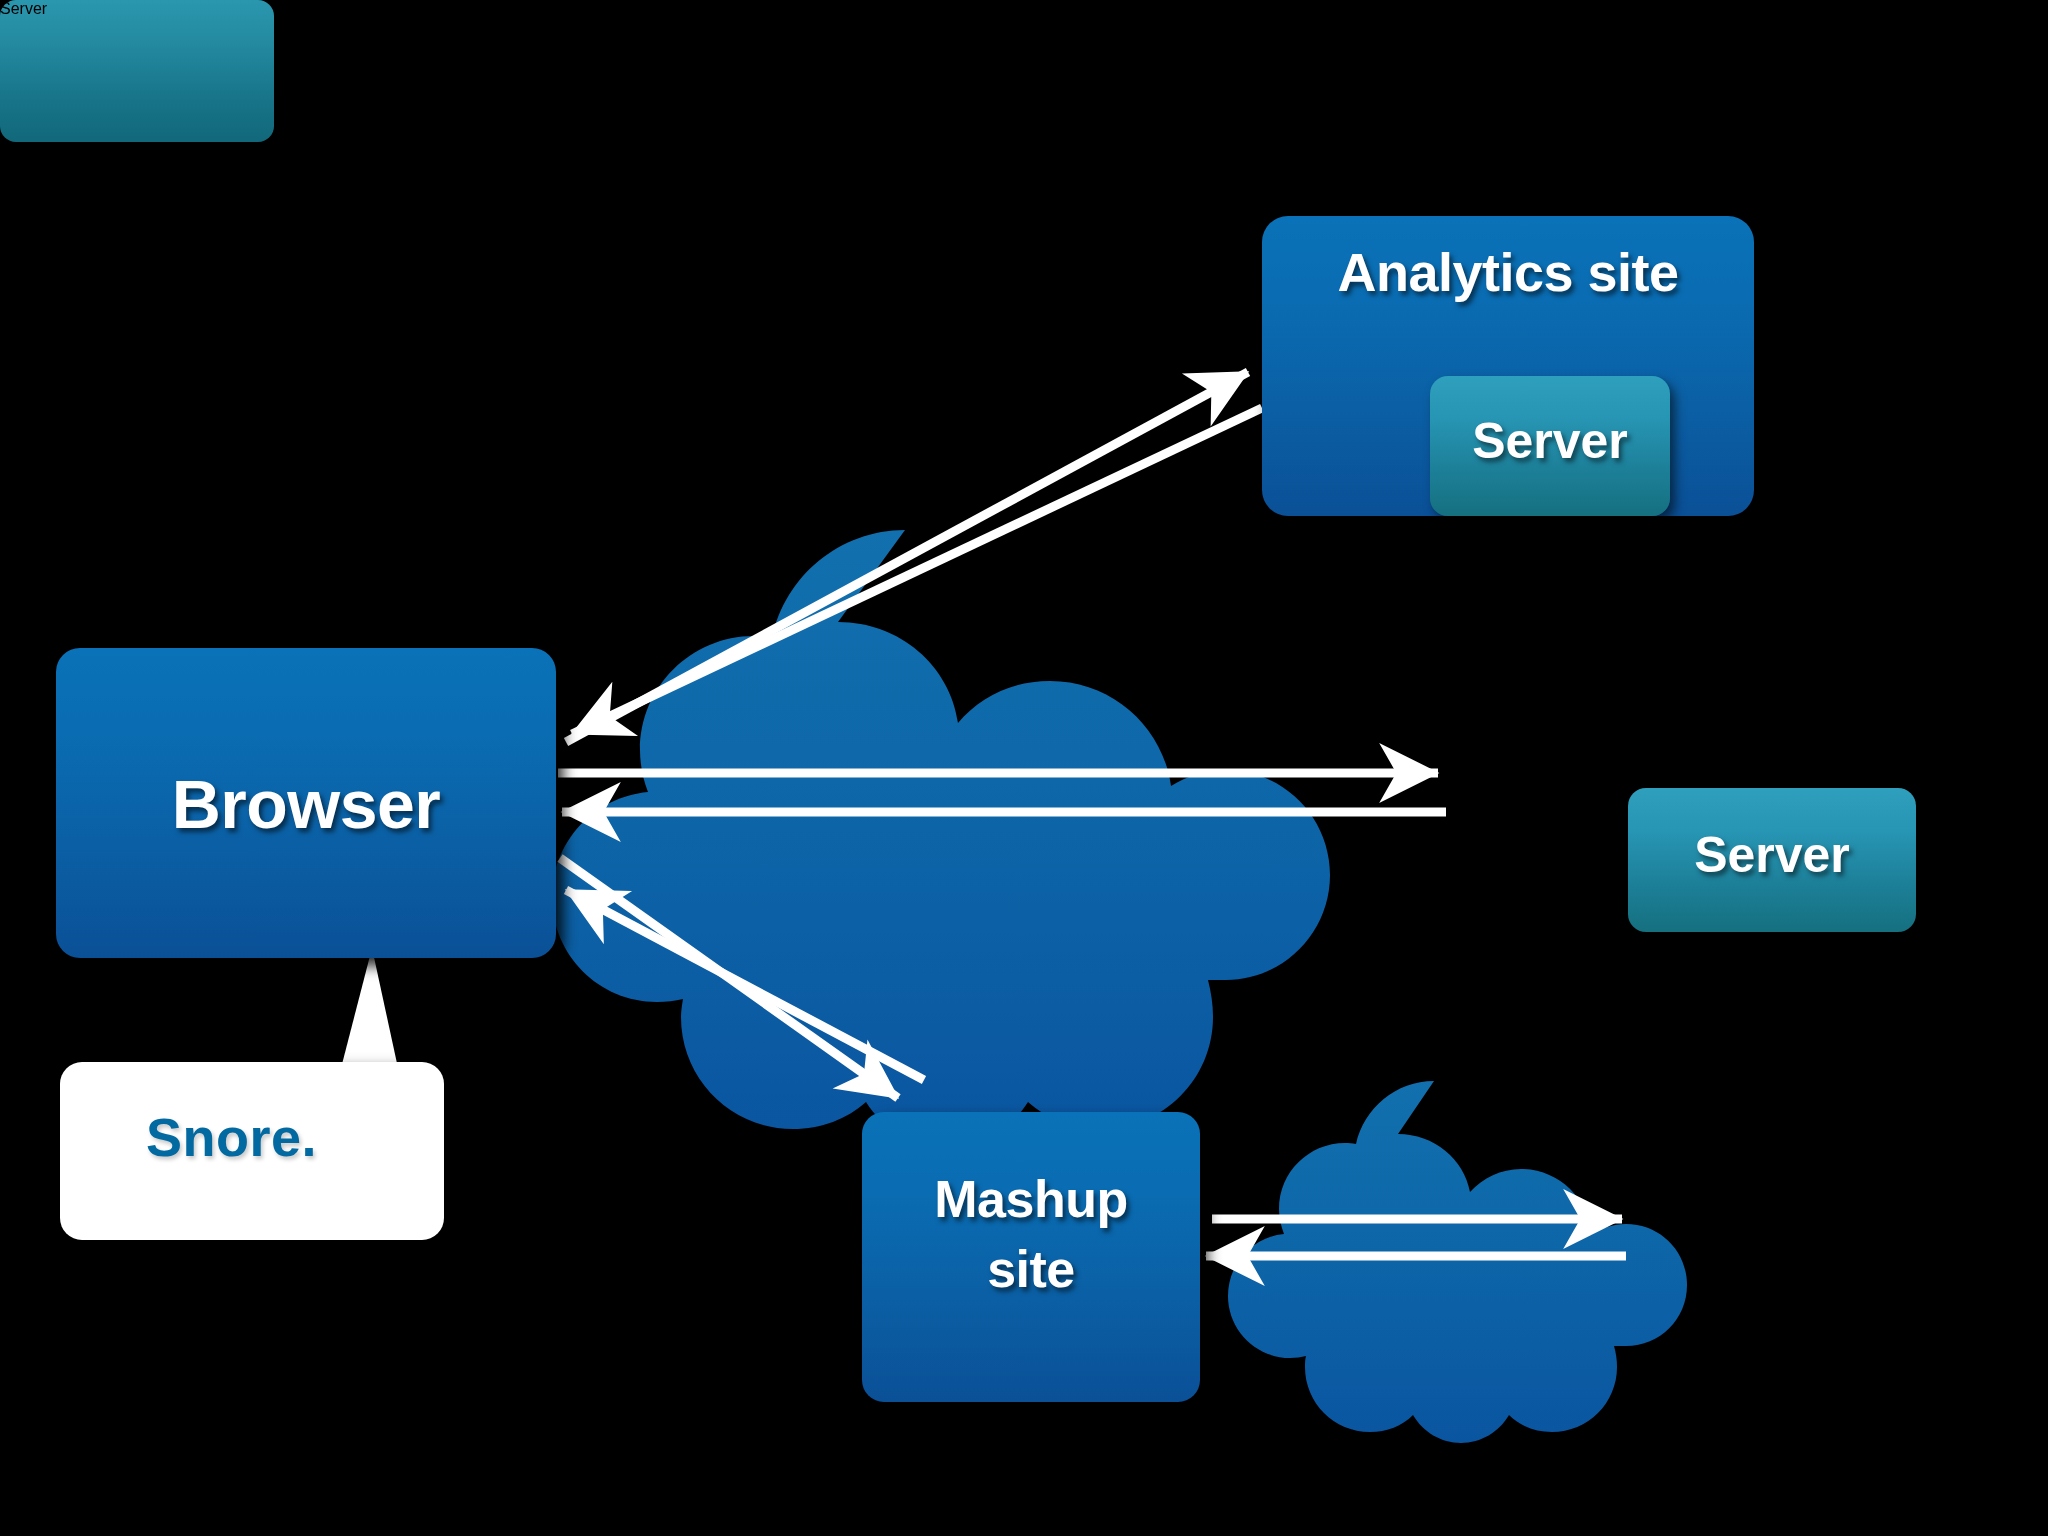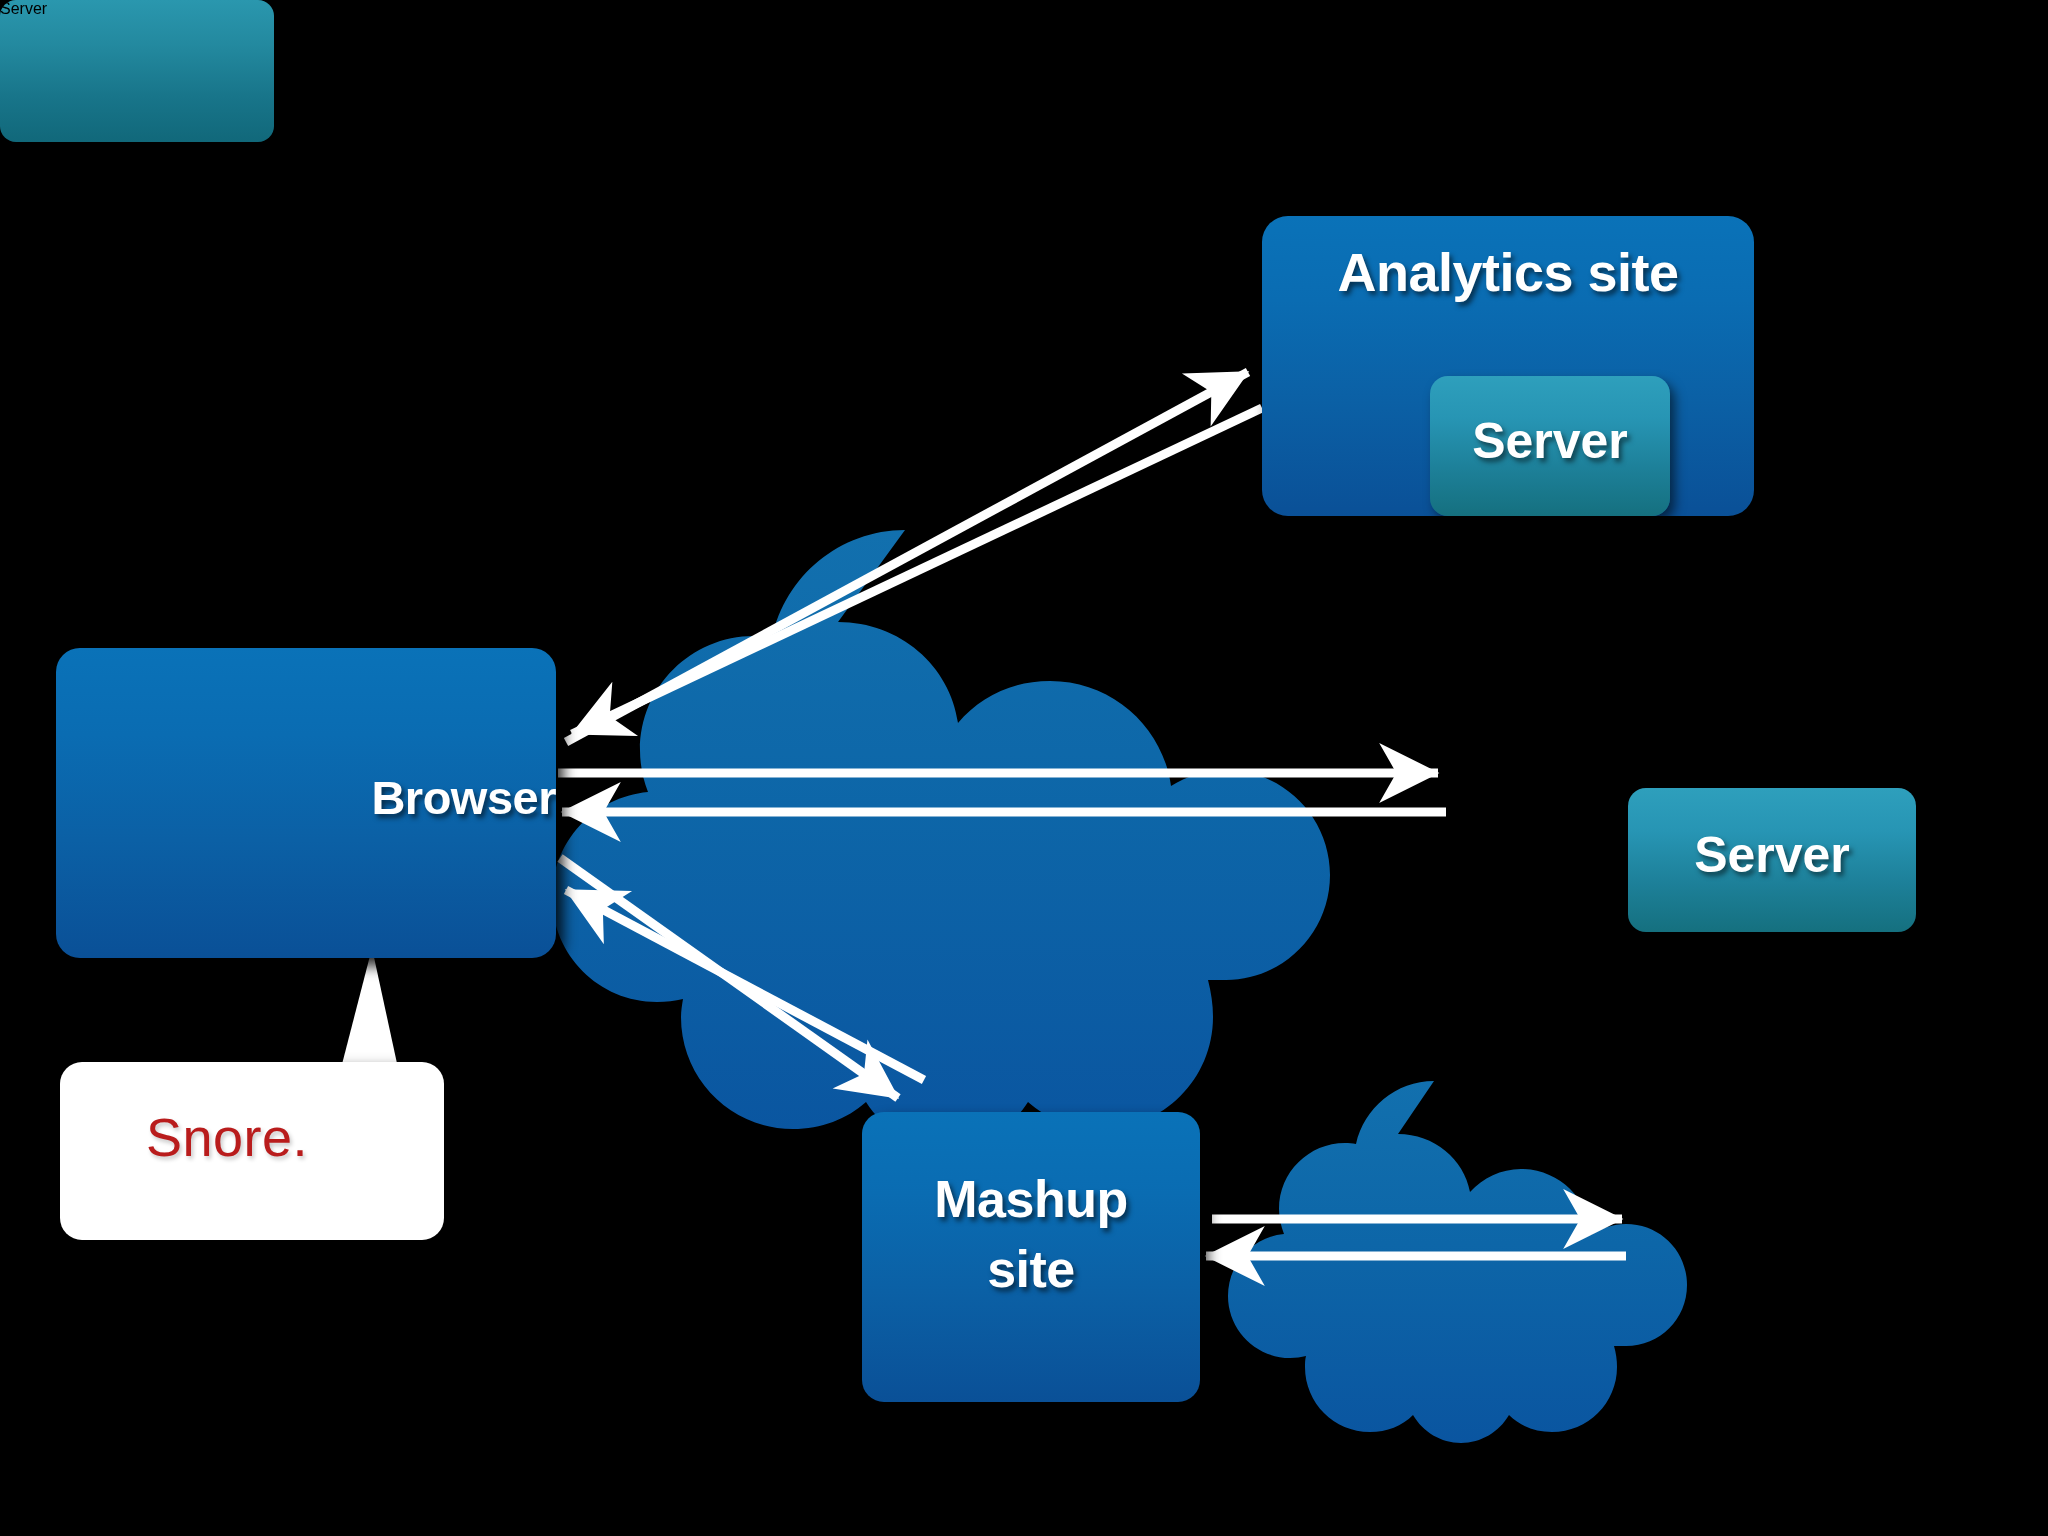--- a/index.html
+++ b/index.html
@@ -46,23 +46,22 @@
     text-shadow: 3px 4px 5px rgba(0,0,0,0.55);
     line-height: 1.12;
   }
 
   
   #browser-node {
     left: 56px; top: 648px; width: 500px; height: 310px;
     border-radius: 24px;
   }
   #browser-node .node-label {
-    top: 124px;
-    font-size: 47px;
-    text-align: right;
+    top: 118px;
+    font-size: 68px;
   }
 
   
   #analytics-node {
     left: 1262px; top: 216px; width: 492px; height: 300px;
   }
   #analytics-node .node-label {
     top: 26px;
     font-size: 54px;
   }
@@ -131,22 +130,22 @@
     background: #ffffff;
     border-radius: 22px;
     box-shadow: 8px 9px 16px rgba(0,0,0,0.9);
     z-index: 7;
   }
   #speech-bubble .bubble-text {
     position: absolute;
     left: 86px;
     top: 44px;
     font-size: 54px;
-    color: #b91c1c;
-    font-weight: 400;
+    color: #0369a1;
+    font-weight: 700;
     text-shadow: 2px 3px 4px rgba(0,0,0,0.22);
     letter-spacing: 0.5px;
   }
 </style>
 </head>
 <body>
 
 <div id="stage">
 
   <svg id="svg-layer" viewBox="0 0 2048 1536">

